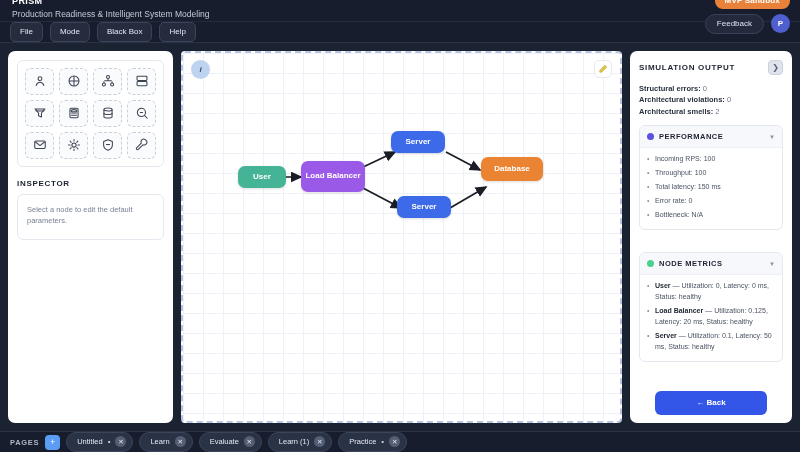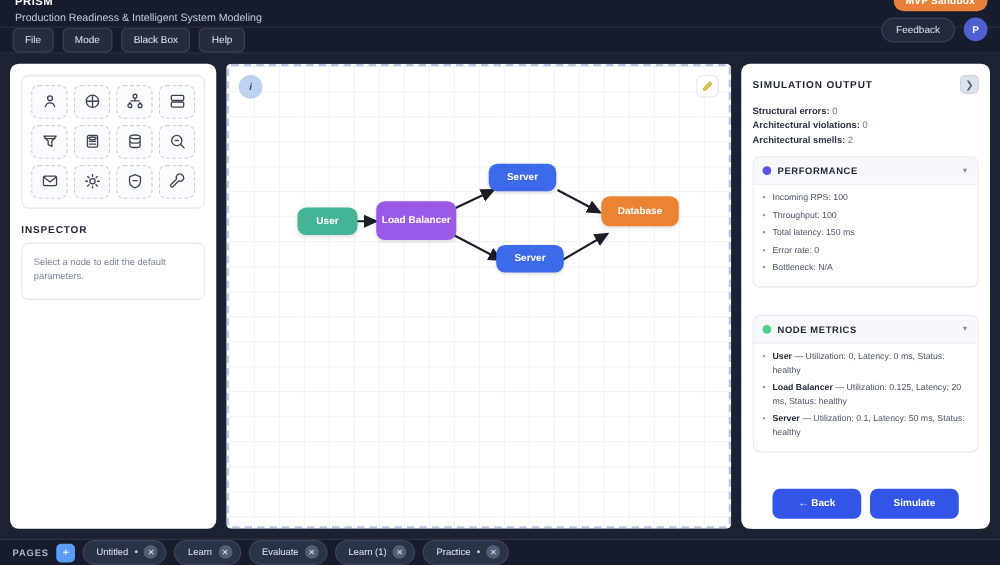--- a/index.html
+++ b/index.html
@@ -101,21 +101,21 @@
   .canvas-tool svg { width: 11px; height: 11px; }
   .node {
     position: absolute; border-radius: 7px; color: #ffffff;
     font-size: 8px; font-weight: bold; text-align: center;
     display: flex; align-items: center; justify-content: center;
     line-height: 9.5px; box-shadow: 0 1px 3px rgba(0,0,0,.13);
   }
 
   
   .right-panel {
-    width: 199px; background: #ffffff; border-radius: 7px;
+    width: 162px; background: #ffffff; border-radius: 7px;
     padding: 9px 9px 0; display: flex; flex-direction: column; position: relative;
   }
   .summary { font-size: 7.5px; color: #2a3140; line-height: 11.5px; margin-bottom: 8px; }
   .summary b { font-weight: bold; }
   .sum-val { color: #6e7689; }
   .out-scroll { flex: 1; overflow: hidden; position: relative; }
   .sec-card { border: 1px solid #e4e8ef; border-radius: 6px; margin-bottom: 22px; overflow: hidden; }
   .sec-head {
     display: flex; align-items: center; gap: 5px; padding: 6px 7px;
     background: #f7f8fb; border-bottom: 1px solid #edf0f5;
@@ -356,21 +356,20 @@
             </div>
             <div class="metric">
               <b>Server</b><span> — Utilization: 0.1, Latency: 50 ms, Status: healthy</span>
             </div>
           </div>
         </div>
       </div>
 
       <div class="footer-btns">
         <div class="fbtn">← Back</div>
-        <div class="fbtn">Simulate</div>
       </div>
     </div>
 
   </div>
 
   <div class="bottombar">
     <div class="pages-label">PAGES</div>
     <div class="add-page">+</div>
 
     <div class="tab">

